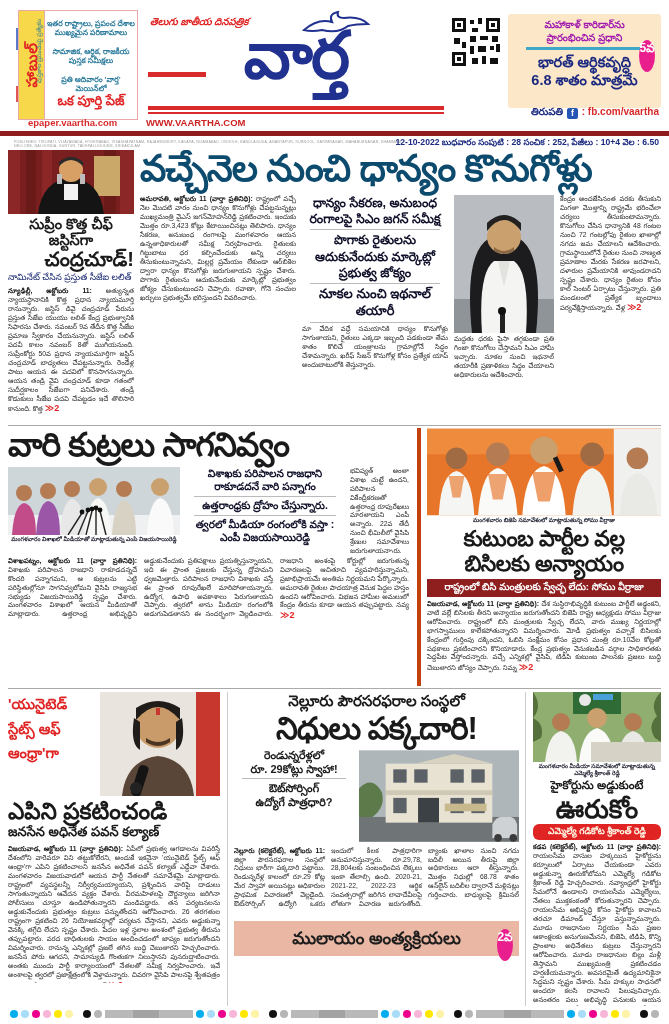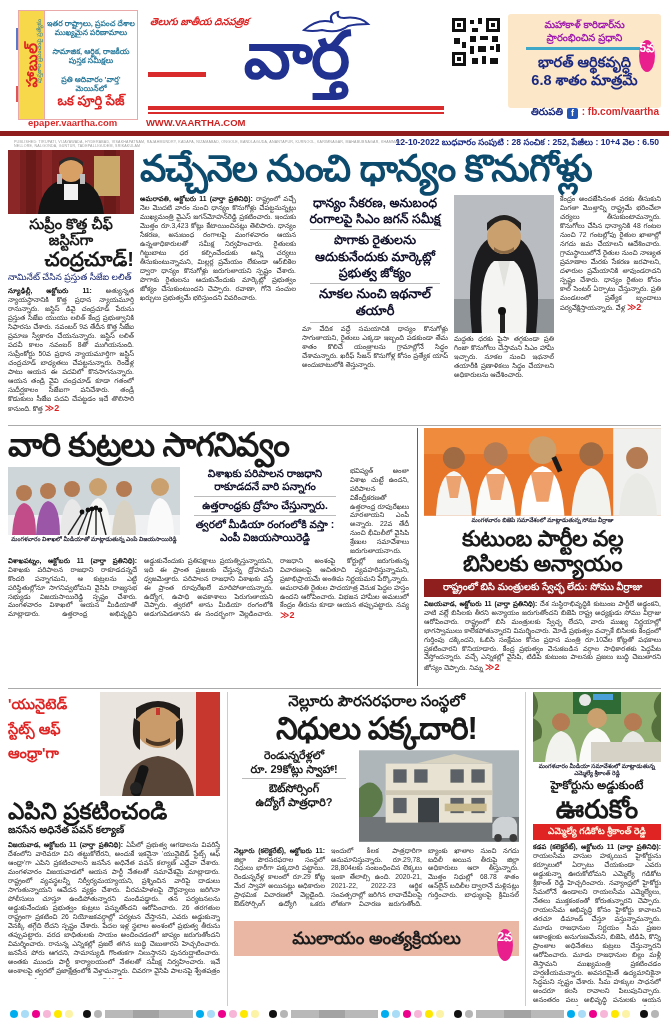--- a/index.html
+++ b/index.html
@@ -54,42 +54,42 @@
   .mg-col{overflow:hidden;}
   .subheads .sh{font-size:12.5px;font-weight:bold;text-align:center;color:#10102a;line-height:1.3;}
   .subheads .sh3{font-size:13px;}
   .sect-divider{position:absolute;left:8px;width:653px;border-top:1px solid #aaa;}
   
   .mid{position:absolute;left:8px;top:428px;width:653px;height:258px;display:grid;grid-template-columns:1fr 244px;gap:8px;overflow:hidden;}
   .kutralu h1{font-size:33px;font-weight:bold;margin:0 0 4px;line-height:1.05;letter-spacing:-1px;white-space:nowrap;}
   .kut-row{display:grid;grid-template-columns:172px 158px 1fr;gap:6px;height:86px;overflow:hidden;}
   .kut-sub .sh{font-size:10.5px;font-weight:bold;text-align:center;line-height:1.3;color:#10102a;}
   .kut-body{margin-top:4px;height:126px;overflow:hidden;column-count:3;column-gap:7px;}
-  .bc{overflow:hidden;border-left:1px solid #c2410c;padding-left:6px;}
+  .bc{overflow:hidden;border-left:4px solid #c2410c;padding-left:6px;}
   .bc-h{font-size:22px;font-weight:bold;text-align:center;line-height:1.15;letter-spacing:-0.5px;margin:2px 0;}
   .bc-strip{background:#8f1f1f;color:#fff;font-size:9.8px;font-weight:bold;text-align:center;padding:2px 1px;margin:1px 0 3px;}
   
   .bot{position:absolute;left:8px;top:692px;width:653px;height:314px;display:grid;grid-template-columns:212px 1fr 128px;gap:7px;overflow:hidden;}
   .pawan-top{display:grid;grid-template-columns:88px 1fr;gap:4px;}
   .pawan-kick div{color:#e02424;font-weight:bold;font-size:14.5px;line-height:1.7;}
   .pawan-h{font-size:23px;font-weight:bold;line-height:1.05;margin:3px 0 1px;white-space:nowrap;}
-  .pawan-sub{font-size:10px;font-weight:bold;margin-bottom:3px;}
+  .pawan-sub{font-size:13px;font-weight:bold;margin-bottom:3px;}
   .pawan-body{height:138px;overflow:hidden;}
   .nid{border-left:1px solid #ccc;border-right:1px solid #ccc;padding:0 6px;overflow:hidden;}
   .nid-kick{font-size:15px;font-weight:bold;text-align:center;}
   .nid-h{font-size:31px;font-weight:bold;text-align:center;line-height:1.05;letter-spacing:-1px;}
   .nid-row{display:grid;grid-template-columns:120px 1fr;gap:5px;margin-top:2px;}
   .nid-sub .sh{font-size:11px;font-weight:bold;text-align:center;line-height:1.3;}
   .nid-body{margin-top:3px;height:70px;overflow:hidden;column-count:3;column-gap:6px;}
   .mulayam{position:relative;background:#e9b7a4;margin-top:4px;padding:7px 4px;text-align:center;}
   .mulayam div{font-size:17px;font-weight:bold;color:#1c1c1c;line-height:1.25;}
   .uru{overflow:hidden;}
   .uru-kick{font-size:11.5px;font-weight:bold;text-align:center;margin-top:2px;}
   .uru-h{font-size:26px;font-weight:bold;text-align:center;line-height:1.0;margin:1px 0;}
-  .uru-strip{background:#e02424;color:#fffbe8;font-size:9px;font-weight:bold;text-align:center;padding:2px 0;margin:2px 0 3px;}
+  .uru-strip{background:#e02424;color:#fffbe8;font-size:9px;font-weight:bold;text-align:center;padding:2px 0;margin:2px 0 3px;border-radius:6px;}
   
   .regbar{position:absolute;left:10px;bottom:6px;width:649px;height:9px;display:flex;align-items:center;gap:3px;}
   .regdot{width:8px;height:8px;border-radius:50%;}
   .reggap{width:4px;}
   .regseg{height:8px;flex:1;background:#b9b9b9;position:relative;}
   .regseg::after{content:"";position:absolute;left:32%;top:0;width:30%;height:100%;background:#a3a3a3;}
 </style>
 </head>
 <body>
 

